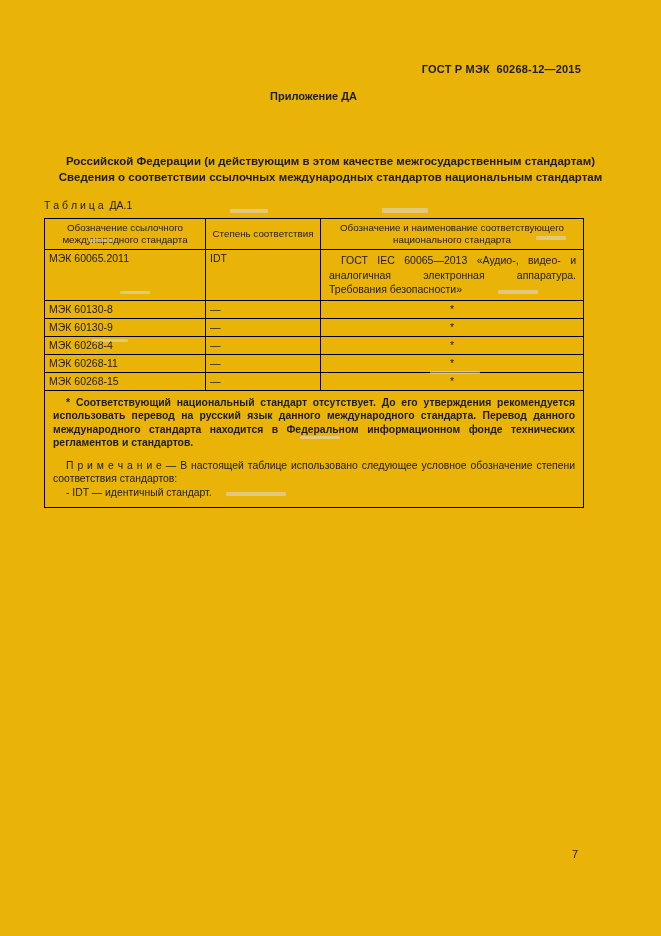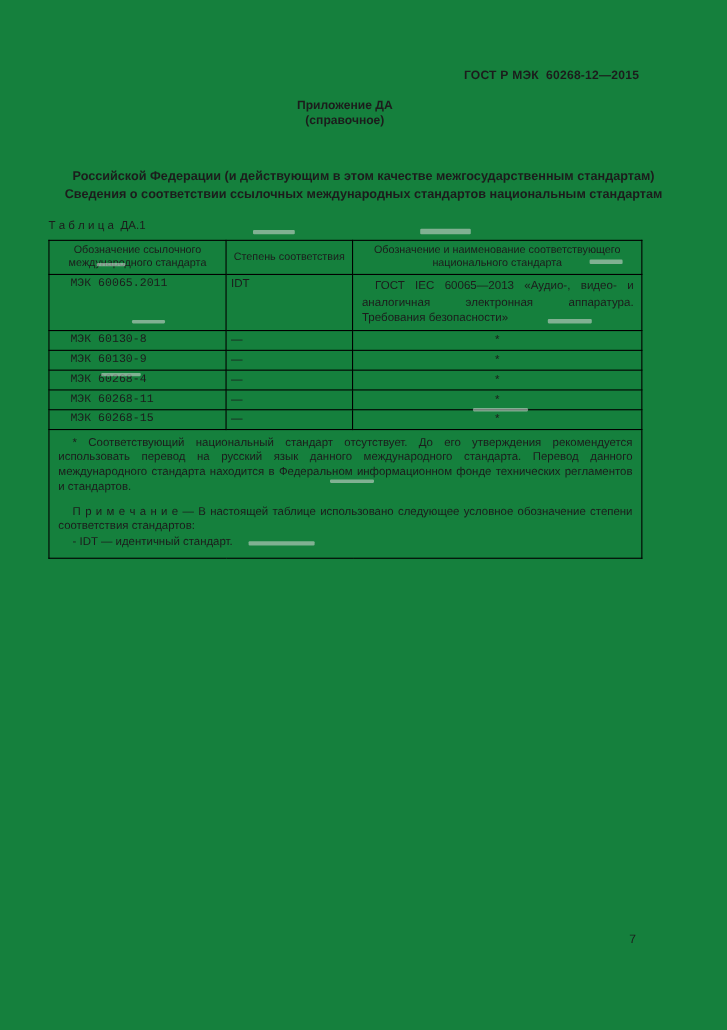--- a/index.html
+++ b/index.html
@@ -2,21 +2,21 @@
 <html><head>
 <meta charset="utf-8">
 <style>
   * { margin: 0; padding: 0; box-sizing: border-box; }
   html, body { background: #888; }
   .page {
     position: relative;
     width: 661px;
     height: 936px;
     margin: 0 auto;
-    background: #15803d;
+    background: #eab308;
     font-family: "Liberation Sans", sans-serif;
     color: #1c1c1c;
     overflow: hidden;
   }
   .pre { white-space: pre; }
 
   .doc-header {
     position: absolute;
     top: 63px;
     right: 80px;
@@ -73,37 +73,38 @@
     vertical-align: top;
   }
   .std-table thead td {
     text-align: center;
     vertical-align: middle;
     font-size: 9.8px;
     line-height: 12px;
     padding: 3px 6px;
     height: 30px;
   }
-  .cell-ref { padding: 2px 4px 2px 19px; line-height: 13px; font-family: Liberation Mono, monospace; }
+  .cell-ref { padding: 2px 4px 2px 4px; line-height: 13px; }
   .cell-deg { text-align: left; padding: 2px 4px; line-height: 13px; }
   .cell-nat { text-align: center; padding: 2px 4px; line-height: 13px; margin-left: 44px; }
   .r-tall td { height: 45px; }
   .r-tall .cell-nat {
     text-align: justify;
     text-indent: 12px;
     padding: 3px 7px 3px 8px;
     line-height: 14.5px;
   }
   .r-short td { height: 17px; }
 
   .cell-foot { padding: 5px 8px 8px 8px; font-size: 10.4px; }
   .foot-para {
     text-align: justify;
     text-indent: 13px;
     line-height: 13.5px;
+    font-weight: bold;
   }
   .note-para {
     margin-top: 9px;
     text-align: justify;
     line-height: 13.5px;
   }
   .note-para .note-indent { padding-left: 13px; }
   .note-item {
     padding-left: 13px;
     line-height: 13.5px;
@@ -136,21 +137,20 @@
 </style>
 </head>
 <body>
 
 <div class="page">
 
   <div class="doc-header">ГОСТ Р МЭК  60268-12—2015</div>
 
   <div class="annex-block">
     <div>Приложение ДА</div>
-    <div>(справочное)</div>
   </div>
 
   <div class="section-title">
     <div>Российской Федерации (и действующим в этом качестве межгосударственным стандартам)</div>
     <div>Сведения о соответствии ссылочных международных стандартов национальным стандартам</div>
   </div>
 
   <div class="table-caption">Т а б л и ц а  ДА.1</div>
 
   <table class="std-table">

